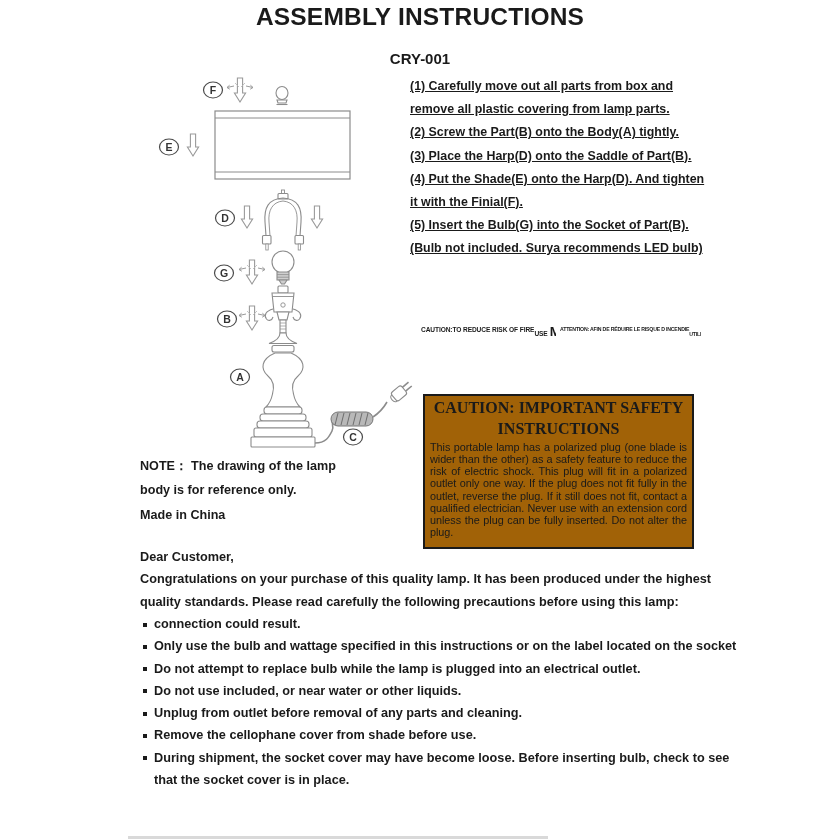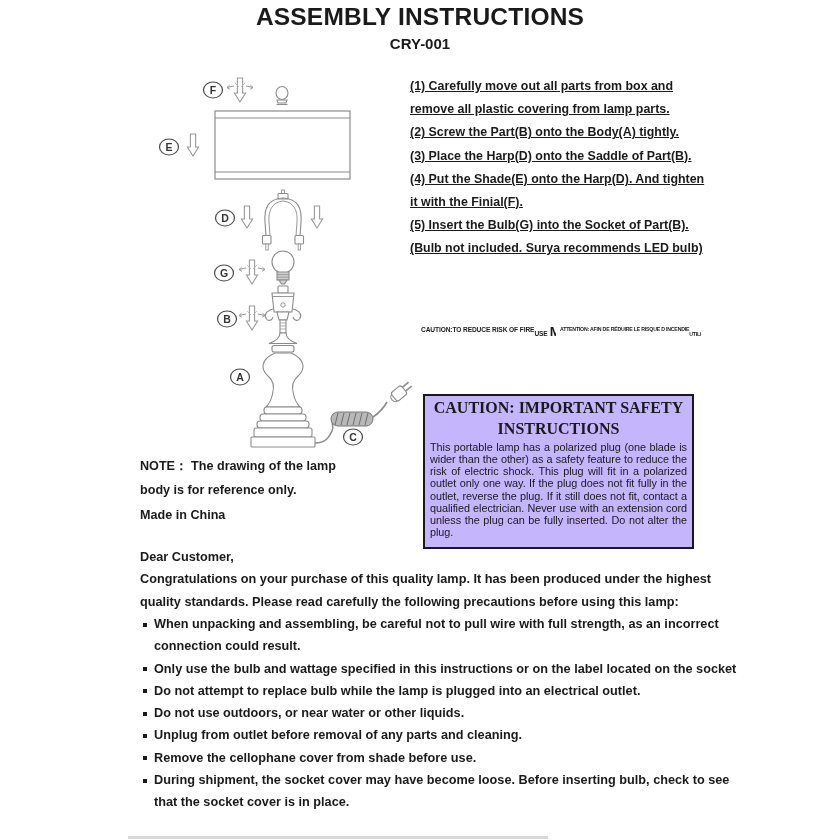--- a/index.html
+++ b/index.html
@@ -1,21 +1,21 @@
 <!DOCTYPE html>
 <html><head>
 <meta charset="utf-8">
 <style>
   html,body{margin:0;padding:0;background:#fff;}
   body{width:840px;height:840px;position:relative;font-family:"Liberation Sans",sans-serif;color:#1a1a1a;overflow:hidden;}
   .abs{position:absolute;}
 
   
   .title{top:3px;left:0;width:100%;text-align:center;font-size:24.5px;font-weight:bold;letter-spacing:0.2px;}
-  .model{top:35px;left:0;width:100%;text-align:center;font-size:15px;font-weight:bold;}
+  .model{top:50px;left:0;width:100%;text-align:center;font-size:15px;font-weight:bold;}
 
   
   .steps{left:410px;top:75px;width:300px;font-size:12.4px;font-weight:bold;}
   .steps .ln{line-height:23.2px;white-space:nowrap;text-decoration:underline;}
 
   
   .cl{left:421px;top:326px;width:280px;height:63px;display:flex;gap:4px;}
   .cl-col{display:flex;flex-direction:row;justify-content:space-between;overflow:hidden;}
   .cl-col.en{width:135px;}
   .cl-col.fr{width:141px;}
@@ -24,21 +24,21 @@
   .t-xs{font-size:5.2px;letter-spacing:-0.2px;}
   .t-big{font-size:13.5px;letter-spacing:-0.3px;line-height:11px;}
   .t-big2{font-size:12px;letter-spacing:-0.3px;line-height:11px;}
   .t-fine{font-size:4.6px;color:#333;letter-spacing:0;}
   .bulb-ic{display:inline-block;width:5px;height:5px;border:1px solid #1a1a1a;border-radius:50%;position:relative;top:0px;}
   .bulb-ic::after{content:"";position:absolute;left:1px;right:1px;bottom:-2px;height:1px;background:#1a1a1a;}
   .cfl-ic{display:inline-block;width:6px;height:5px;border:1px solid #1a1a1a;position:relative;}
   .cfl-ic::after{content:"";position:absolute;left:1px;top:1px;right:1px;height:1px;background:#1a1a1a;}
 
   
-  .sbox{left:423px;top:394px;width:271px;height:155px;border:2.5px solid #1a1a1a;box-sizing:border-box;padding:2px 5px;background:#c4b5fd;}
+  .sbox{left:423px;top:394px;width:271px;height:155px;border:2.5px solid #1a1a1a;box-sizing:border-box;padding:2px 5px;background:#a16207;}
   .sbox .st{font-family:"Liberation Serif",serif;font-weight:bold;font-size:16px;text-align:center;line-height:20.5px;letter-spacing:0px;}
   .sbox .sb{margin-top:2px;font-size:10.85px;line-height:12.15px;text-align:justify;letter-spacing:-0.05px;}
 
   
   .note{left:140px;top:454px;font-size:12.6px;font-weight:bold;}
   .note .ln{line-height:24.4px;white-space:nowrap;}
 
   
   .letter{left:140px;top:546px;font-size:12.7px;font-weight:bold;}
   .letter .ln{line-height:22.4px;white-space:nowrap;}
@@ -249,34 +249,33 @@
 
 <div class="abs letter">
   <div class="ln">Dear Customer,</div>
   <div class="ln">Congratulations on your purchase of this quality lamp. It has been produced under the highest</div>
   <div class="ln">quality standards. Please read carefully the following precautions before using this lamp:</div>
 </div>
 
 <div class="abs prec">
   <div class="p-item">
     <span class="sq"></span>
-    <div class="p-line">When unpacking and assembling, be careful not to pull wire with full strength, as an incorrect</div>
     <div class="p-line">connection could result.</div>
   </div>
   <div class="p-item">
     <span class="sq"></span>
     <div class="p-line">Only use the bulb and wattage specified in this instructions or on the label located on the socket</div>
   </div>
   <div class="p-item">
     <span class="sq"></span>
     <div class="p-line">Do not attempt to replace bulb while the lamp is plugged into an electrical outlet.</div>
   </div>
   <div class="p-item">
     <span class="sq"></span>
-    <div class="p-line">Do not use outdoors, or near water or other liquids.</div>
+    <div class="p-line">Do not use included, or near water or other liquids.</div>
   </div>
   <div class="p-item">
     <span class="sq"></span>
     <div class="p-line">Unplug from outlet before removal of any parts and cleaning.</div>
   </div>
   <div class="p-item">
     <span class="sq"></span>
     <div class="p-line">Remove the cellophane cover from shade before use.</div>
   </div>
   <div class="p-item">

